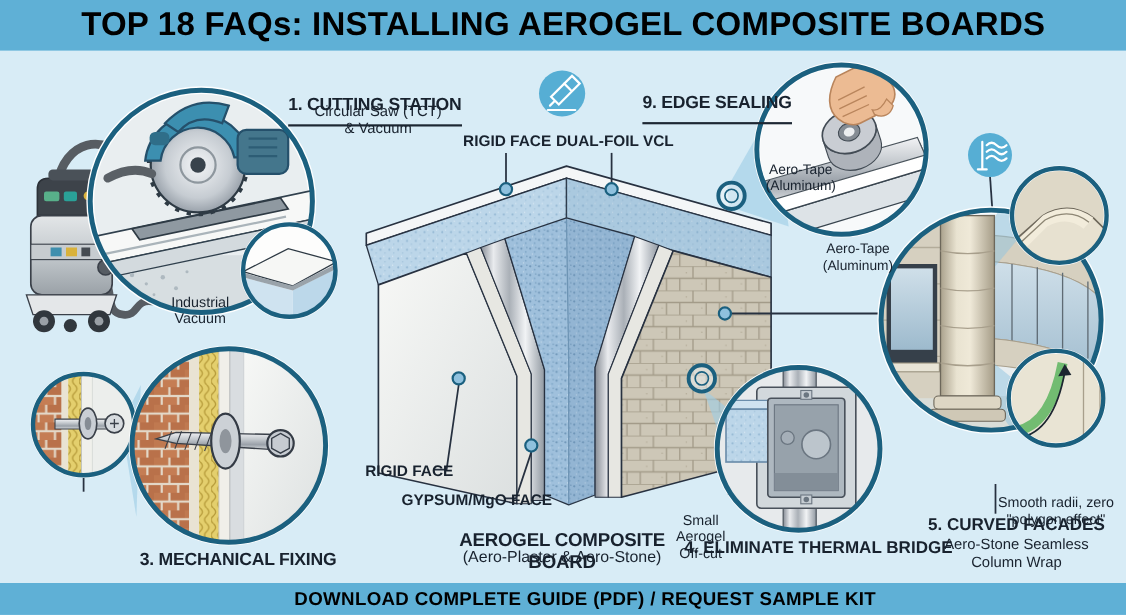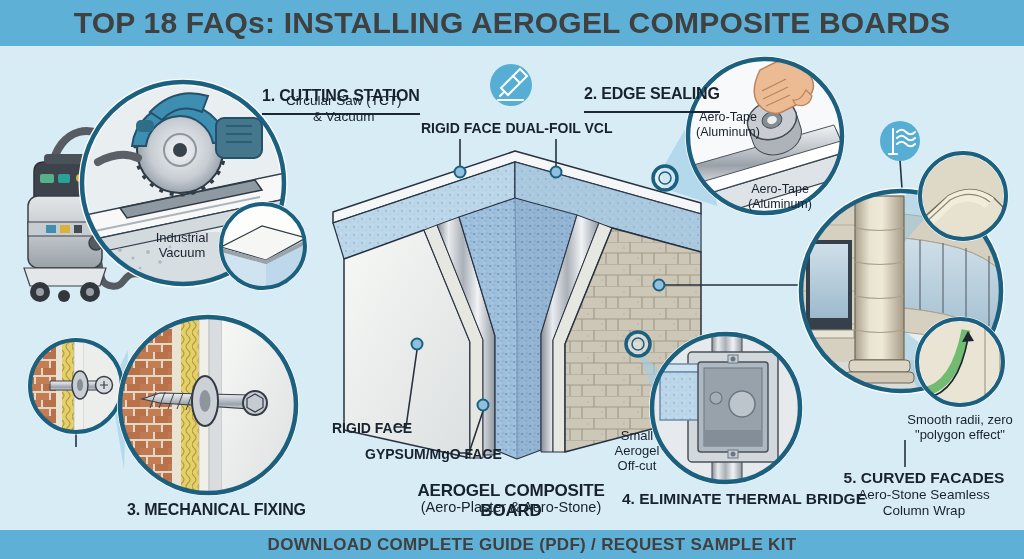--- a/index.html
+++ b/index.html
@@ -1,26 +1,26 @@
 <!DOCTYPE html>
 <html><head>
 <meta charset="utf-8">
 <style>
   html,body{margin:0;padding:0;background:#c9e2ef;}
   .stage{position:relative;width:1024px;height:559px;margin:0 auto;background:#d8ecf6;
          overflow:hidden;font-family:"Liberation Sans",sans-serif;}
-  .banner{position:absolute;left:0;width:100%;background:#5fb0d6;color:#404040;text-align:center;}
+  .banner{position:absolute;left:0;width:100%;background:#5fb0d6;color:#000000;text-align:center;}
   .banner.top{top:0;height:46px;line-height:46px;font-size:30px;font-weight:700;letter-spacing:0.2px;}
   .banner.bottom{bottom:0;height:29px;line-height:29px;font-size:17px;font-weight:700;letter-spacing:0.3px;padding-left:20px;}
   svg.art{position:absolute;left:0;top:0;}
   .lbl{position:absolute;color:#18222e;white-space:pre-line;line-height:1.16;}
   .h{font-weight:700;font-size:16px;letter-spacing:-0.2px;white-space:nowrap;}
   .underlined{display:inline-block;border-bottom:2.5px solid #1d2733;padding-bottom:8px;}
   .sub{font-size:13.5px;}
-  .small{font-size:12.5px;}
+  .small{font-size:12.5px;margin-top:37px;}
   .tag{font-weight:700;font-size:14px;white-space:nowrap;}
   .center{text-align:center;}
   .boardtitle{font-weight:700;font-size:17px;letter-spacing:-0.2px;}
   .boardsub{font-size:14.5px;}
 </style>
 </head>
 <body>
 
 <div class="stage">
 
@@ -394,21 +394,21 @@
 </div>
 <div class="lbl sub" style="left:286px;top:93px;text-align:center;">Circular Saw (TCT)
 &amp; Vacuum</div>
 <div class="lbl small center" style="left:143px;top:230px;width:78px;font-size:13px;">Industrial
 Vacuum</div>
 
 <div class="lbl tag center" style="left:410px;top:120px;width:102px;">RIGID FACE</div>
 <div class="lbl tag center" style="left:500px;top:120px;width:118px;">DUAL-FOIL VCL</div>
 
 <div class="lbl" style="left:584px;top:66px;">
-  <span class="h underlined">2. EDGE SEALING</span>
+  <span class="h underlined">9. EDGE SEALING</span>
 </div>
 <div class="lbl small center" style="left:684px;top:110px;width:88px;">Aero-Tape
 (Aluminum)</div>
 <div class="lbl small center" style="left:732px;top:182px;width:96px;">Aero-Tape
 (Aluminum)</div>
 
 <div class="lbl h" style="left:127px;top:501px;">3. MECHANICAL FIXING</div>
 
 <div class="lbl tag" style="left:332px;top:420px;">RIGID FACE</div>
 <div class="lbl tag" style="left:365px;top:446px;">GYPSUM/MgO FACE</div>

